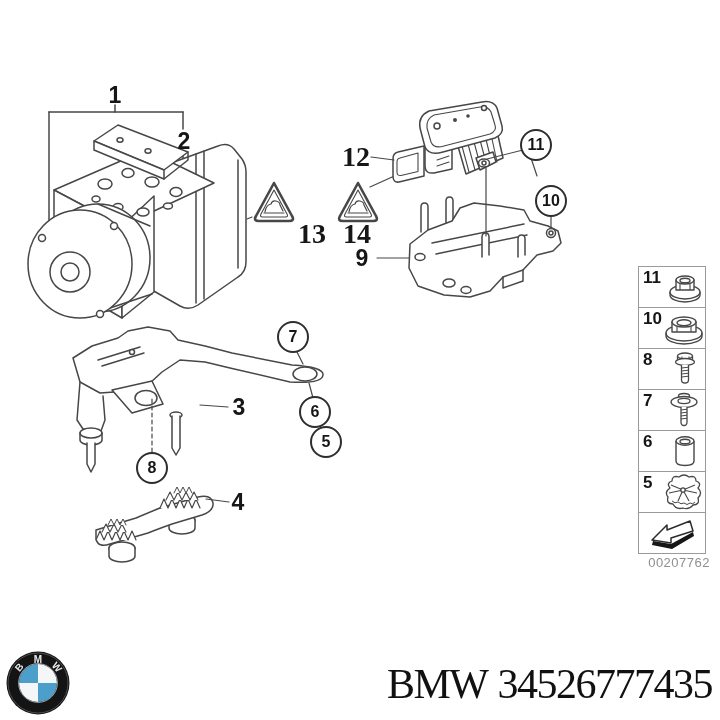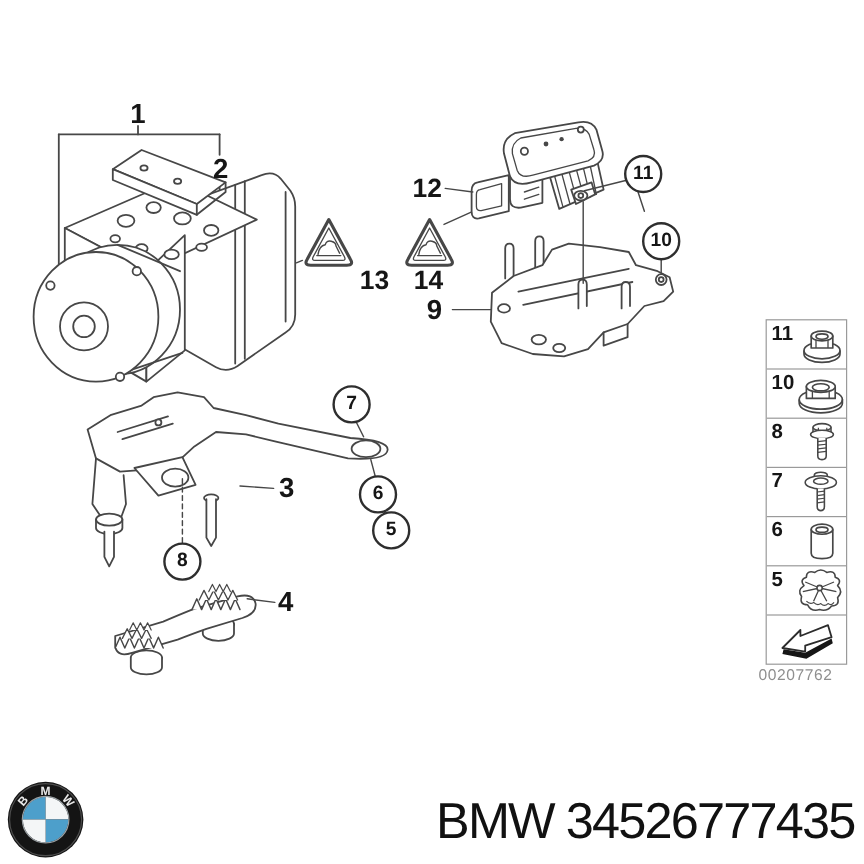--- a/index.html
+++ b/index.html
@@ -3,36 +3,36 @@
 <meta charset="utf-8">
 <style>
   html,body{margin:0;padding:0;background:#ffffff;}
   .stage{position:relative;width:720px;height:720px;background:#fff;overflow:hidden;
          font-family:"Liberation Sans",sans-serif;}
   svg{display:block;}
   .art{position:absolute;left:0;top:0;}
   
   .lbl{position:absolute;transform:translate(-50%,-50%);font-weight:bold;color:#161616;
        font-size:23px;line-height:1;white-space:nowrap;}
-  .lbl.small{font-size:22px;}
+  .lbl.small{font-size:28px;font-family:Liberation Serif, serif;}
   .circ{position:absolute;width:28px;height:28px;transform:translate(-50%,-50%);
         border:2px solid #2e2e2e;border-radius:50%;background:#fff;color:#161616;
         font-weight:bold;font-size:16px;display:flex;align-items:center;justify-content:center;}
   
   .panel{position:absolute;left:638px;top:266px;width:66px;background:#fff;
          border:1px solid #9a9a9a;}
   .prow{position:relative;height:40px;}
   .prow + .prow{border-top:1px solid #9a9a9a;}
   .pnum{position:absolute;left:4px;top:1px;font-weight:bold;font-size:17px;color:#161616;}
   .picon{position:absolute;right:0px;bottom:0px;}
-  .plate-no{position:absolute;left:632px;top:555px;width:78px;text-align:left;
+  .plate-no{position:absolute;left:632px;top:555px;width:78px;text-align:right;
             font-size:13px;letter-spacing:.5px;color:#8f8f8f;}
   
   .footer-text{position:absolute;right:8px;top:660px;font-size:42px;letter-spacing:-1.5px;
-               color:#111;white-space:nowrap;}
+               color:#111;white-space:nowrap;font-family:Liberation Serif, serif;}
   .footer-text span{margin-left:10px;}
   .footer-text span:first-child{margin-left:0;}
   .logo{position:absolute;left:5px;top:650px;}
 </style>
 </head>
 <body>
 
 <div class="stage">
 
   <svg class="art" width="720" height="720" viewBox="0 0 720 720">

